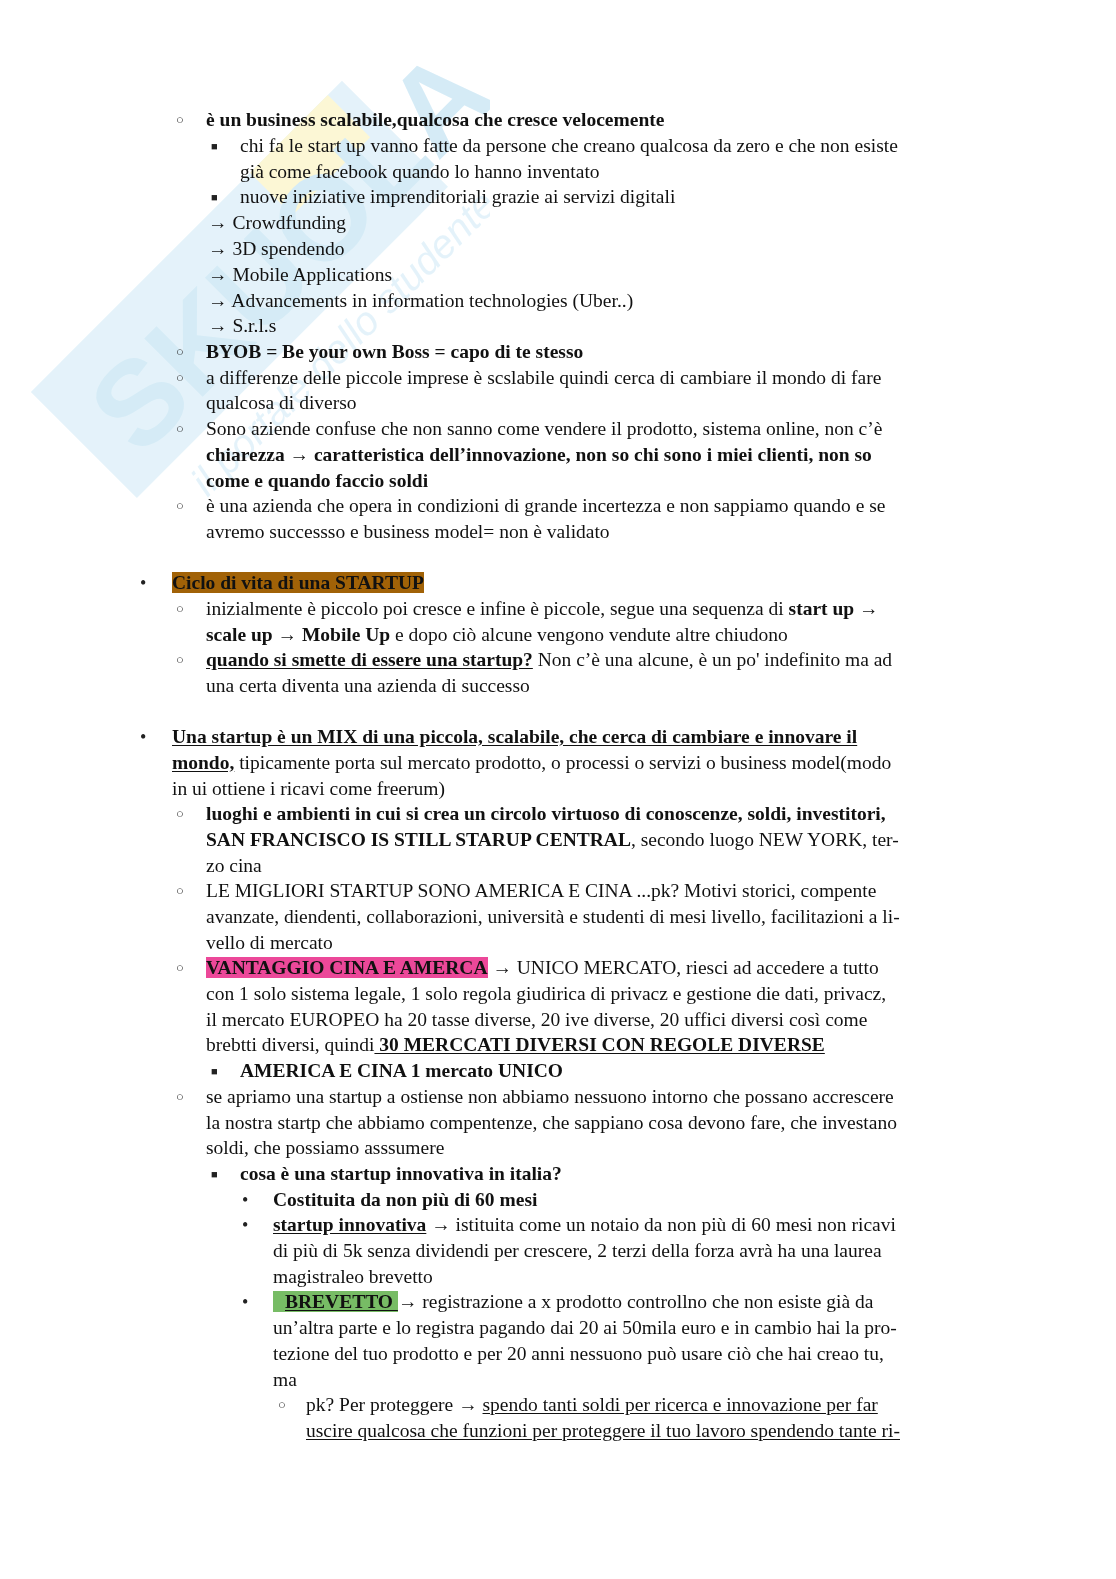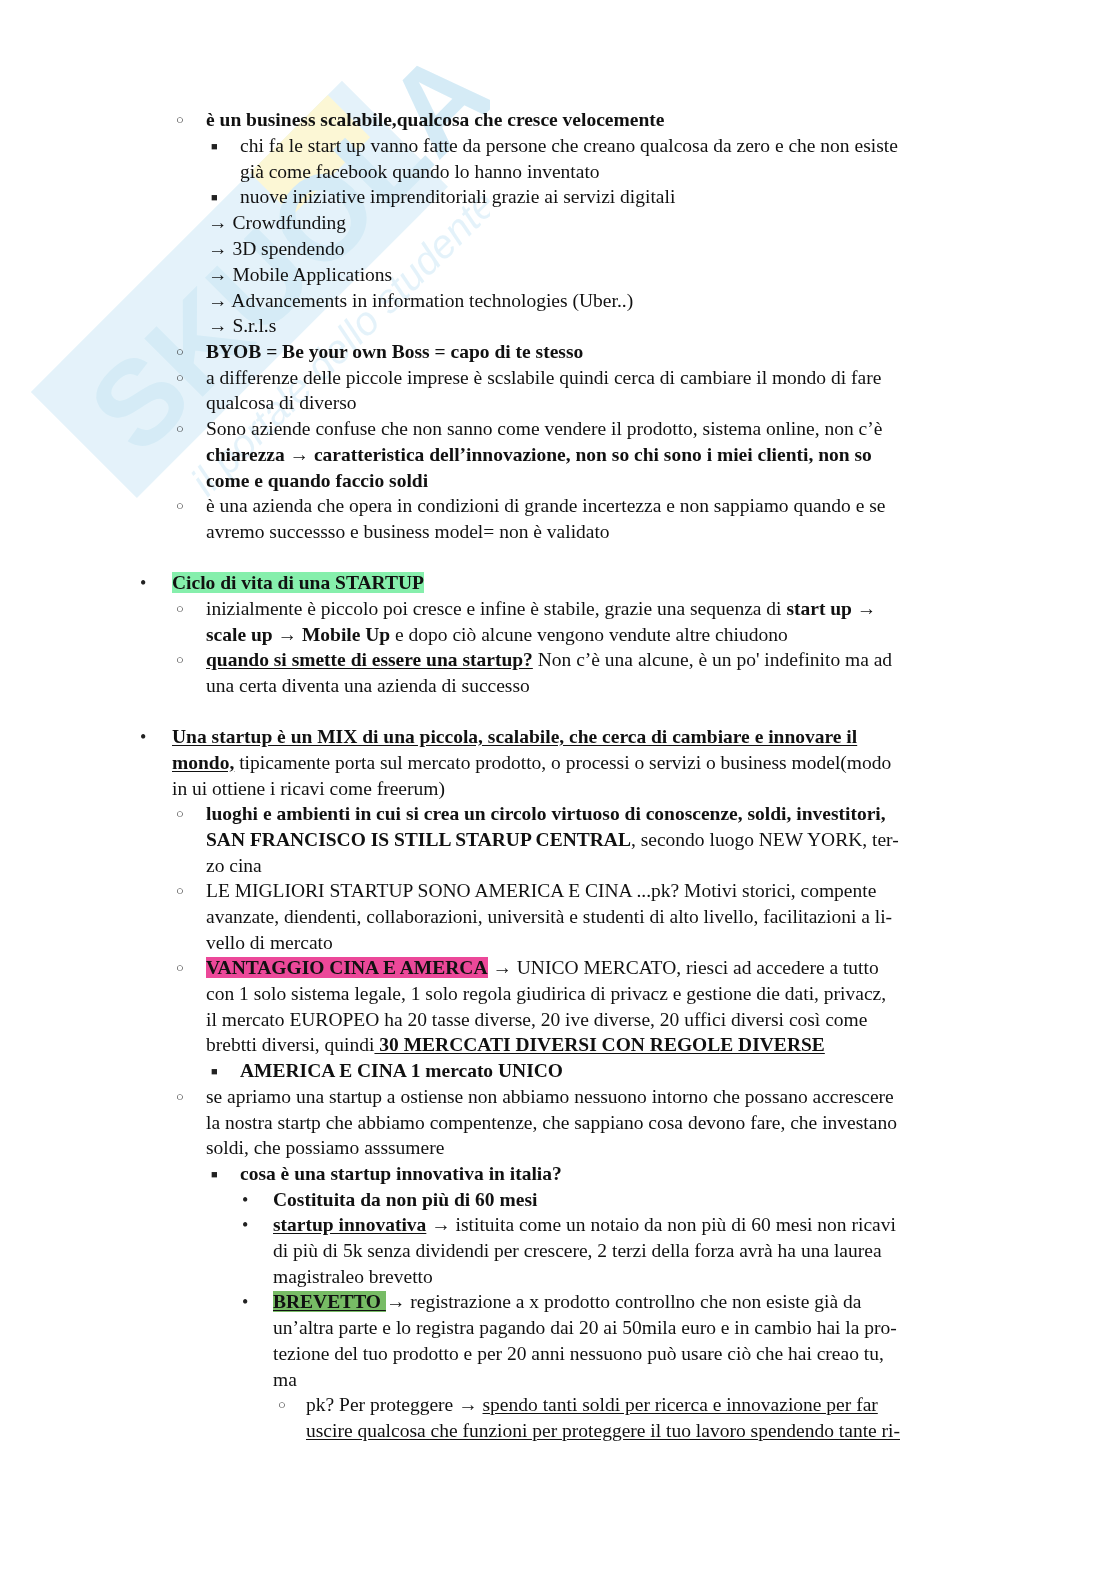--- a/index.html
+++ b/index.html
@@ -9,23 +9,23 @@
       font-size: 19.5px; color: #111111;
     }
     .watermark {
       position: absolute; left: 10px; top: 60px; width: 480px; height: 480px;
       pointer-events: none; z-index: 0;
     }
     .page { position: absolute; left: 0; top: 0; width: 1116px; z-index: 1; }
     .line { position: absolute; white-space: nowrap; line-height: 26px; height: 26px; }
     .b { font-weight: bold; font-family: Liberation Serif, serif; }
     .u { text-decoration: underline; text-underline-offset: 2px; }
-    .hl-orange { background: #86efac; }
+    .hl-orange { background: #a16207; }
     .hl-pink { background: #ec4899; }
-    .hl-green { background: #77bc65; }
+    .hl-green { background: #77bc65; padding-left: 12px; }
     .mk { position: absolute; line-height: 26px; height: 26px; font-size: 14px; color: #222; }
     .mk-circle { font-size: 13px; }
     .mk-square { font-size: 11px; }
     .mk-dot { font-size: 18px; }
   </style>
 </head>
 <body>
 
 <svg class="watermark" viewBox="0 0 480 480">
   <g transform="rotate(-45 240 240)" opacity="0.55">
@@ -67,40 +67,40 @@
   <div class="line b" style="left:206px;top:468px">come e quando faccio soldi</div>
 
   <span class="mk mk-circle" style="left:176px;top:493px">○</span>
   <div class="line" style="left:206px;top:493px">è una azienda che opera in condizioni di grande incertezza e non sappiamo quando e se</div>
   <div class="line" style="left:206px;top:519px">avremo successso e business model= non è validato</div>
 
   <span class="mk mk-dot" style="left:140px;top:570px">•</span>
   <div class="line b" style="left:172px;top:570px"><span class="hl-orange">Ciclo di vita di una STARTUP</span></div>
 
   <span class="mk mk-circle" style="left:176px;top:596px">○</span>
-  <div class="line" style="left:206px;top:596px"><span>inizialmente è piccolo poi cresce e infine è stabile, grazie una sequenza di </span><span class="b">start up</span> <span>→</span></div>
+  <div class="line" style="left:206px;top:596px"><span>inizialmente è piccolo poi cresce e infine è piccole, segue una sequenza di </span><span class="b">start up</span> <span>→</span></div>
   <div class="line" style="left:206px;top:622px"><span class="b">scale up</span> <span>→</span> <span class="b">Mobile Up</span><span> e dopo ciò alcune vengono vendute altre chiudono</span></div>
 
   <span class="mk mk-circle" style="left:176px;top:647px">○</span>
   <div class="line" style="left:206px;top:647px"><span class="b u">quando si smette di essere una startup?</span><span> Non c’è una alcune, è un po' indefinito ma ad</span></div>
   <div class="line" style="left:206px;top:673px">una certa diventa una azienda di successo</div>
 
   <span class="mk mk-dot" style="left:140px;top:724px">•</span>
   <div class="line b u" style="left:172px;top:724px">Una startup è un MIX di una piccola, scalabile, che cerca di cambiare e innovare il </div>
   <div class="line" style="left:172px;top:750px"><span class="b u">mondo,</span><span> tipicamente porta sul mercato prodotto, o processi o servizi o business model(modo</span></div>
   <div class="line" style="left:172px;top:776px">in ui ottiene i ricavi come freerum)</div>
 
   <span class="mk mk-circle" style="left:176px;top:801px">○</span>
   <div class="line b" style="left:206px;top:801px">luoghi e ambienti in cui si crea un circolo virtuoso di conoscenze, soldi, investitori,</div>
   <div class="line" style="left:206px;top:827px"><span class="b">SAN FRANCISCO IS STILL STARUP CENTRAL</span><span>, secondo luogo NEW YORK, ter-</span></div>
   <div class="line" style="left:206px;top:853px">zo cina</div>
 
   <span class="mk mk-circle" style="left:176px;top:878px">○</span>
   <div class="line" style="left:206px;top:878px">LE MIGLIORI STARTUP SONO AMERICA E CINA ...pk? Motivi storici, compente</div>
-  <div class="line" style="left:206px;top:904px">avanzate, diendenti, collaborazioni, università e studenti di alto livello, facilitazioni a li-</div>
+  <div class="line" style="left:206px;top:904px">avanzate, diendenti, collaborazioni, università e studenti di mesi livello, facilitazioni a li-</div>
   <div class="line" style="left:206px;top:930px">vello di mercato</div>
 
   <span class="mk mk-circle" style="left:176px;top:955px">○</span>
   <div class="line" style="left:206px;top:955px"><span class="b hl-pink">VANTAGGIO CINA E AMERCA</span> <span>→</span><span> UNICO MERCATO, riesci ad accedere a tutto</span></div>
   <div class="line" style="left:206px;top:981px">con 1 solo sistema legale, 1 solo regola giudirica di privacz e gestione die dati, privacz,</div>
   <div class="line" style="left:206px;top:1007px">il mercato EUROPEO ha 20 tasse diverse, 20 ive diverse, 20 uffici diversi così come</div>
   <div class="line" style="left:206px;top:1032px"><span>brebtti diversi,  quindi</span><span class="b u"> 30 MERCCATI DIVERSI CON REGOLE DIVERSE</span></div>
 
   <span class="mk mk-square" style="left:211px;top:1058px">■</span>
   <div class="line b" style="left:240px;top:1058px">AMERICA E CINA 1 mercato UNICO</div>

